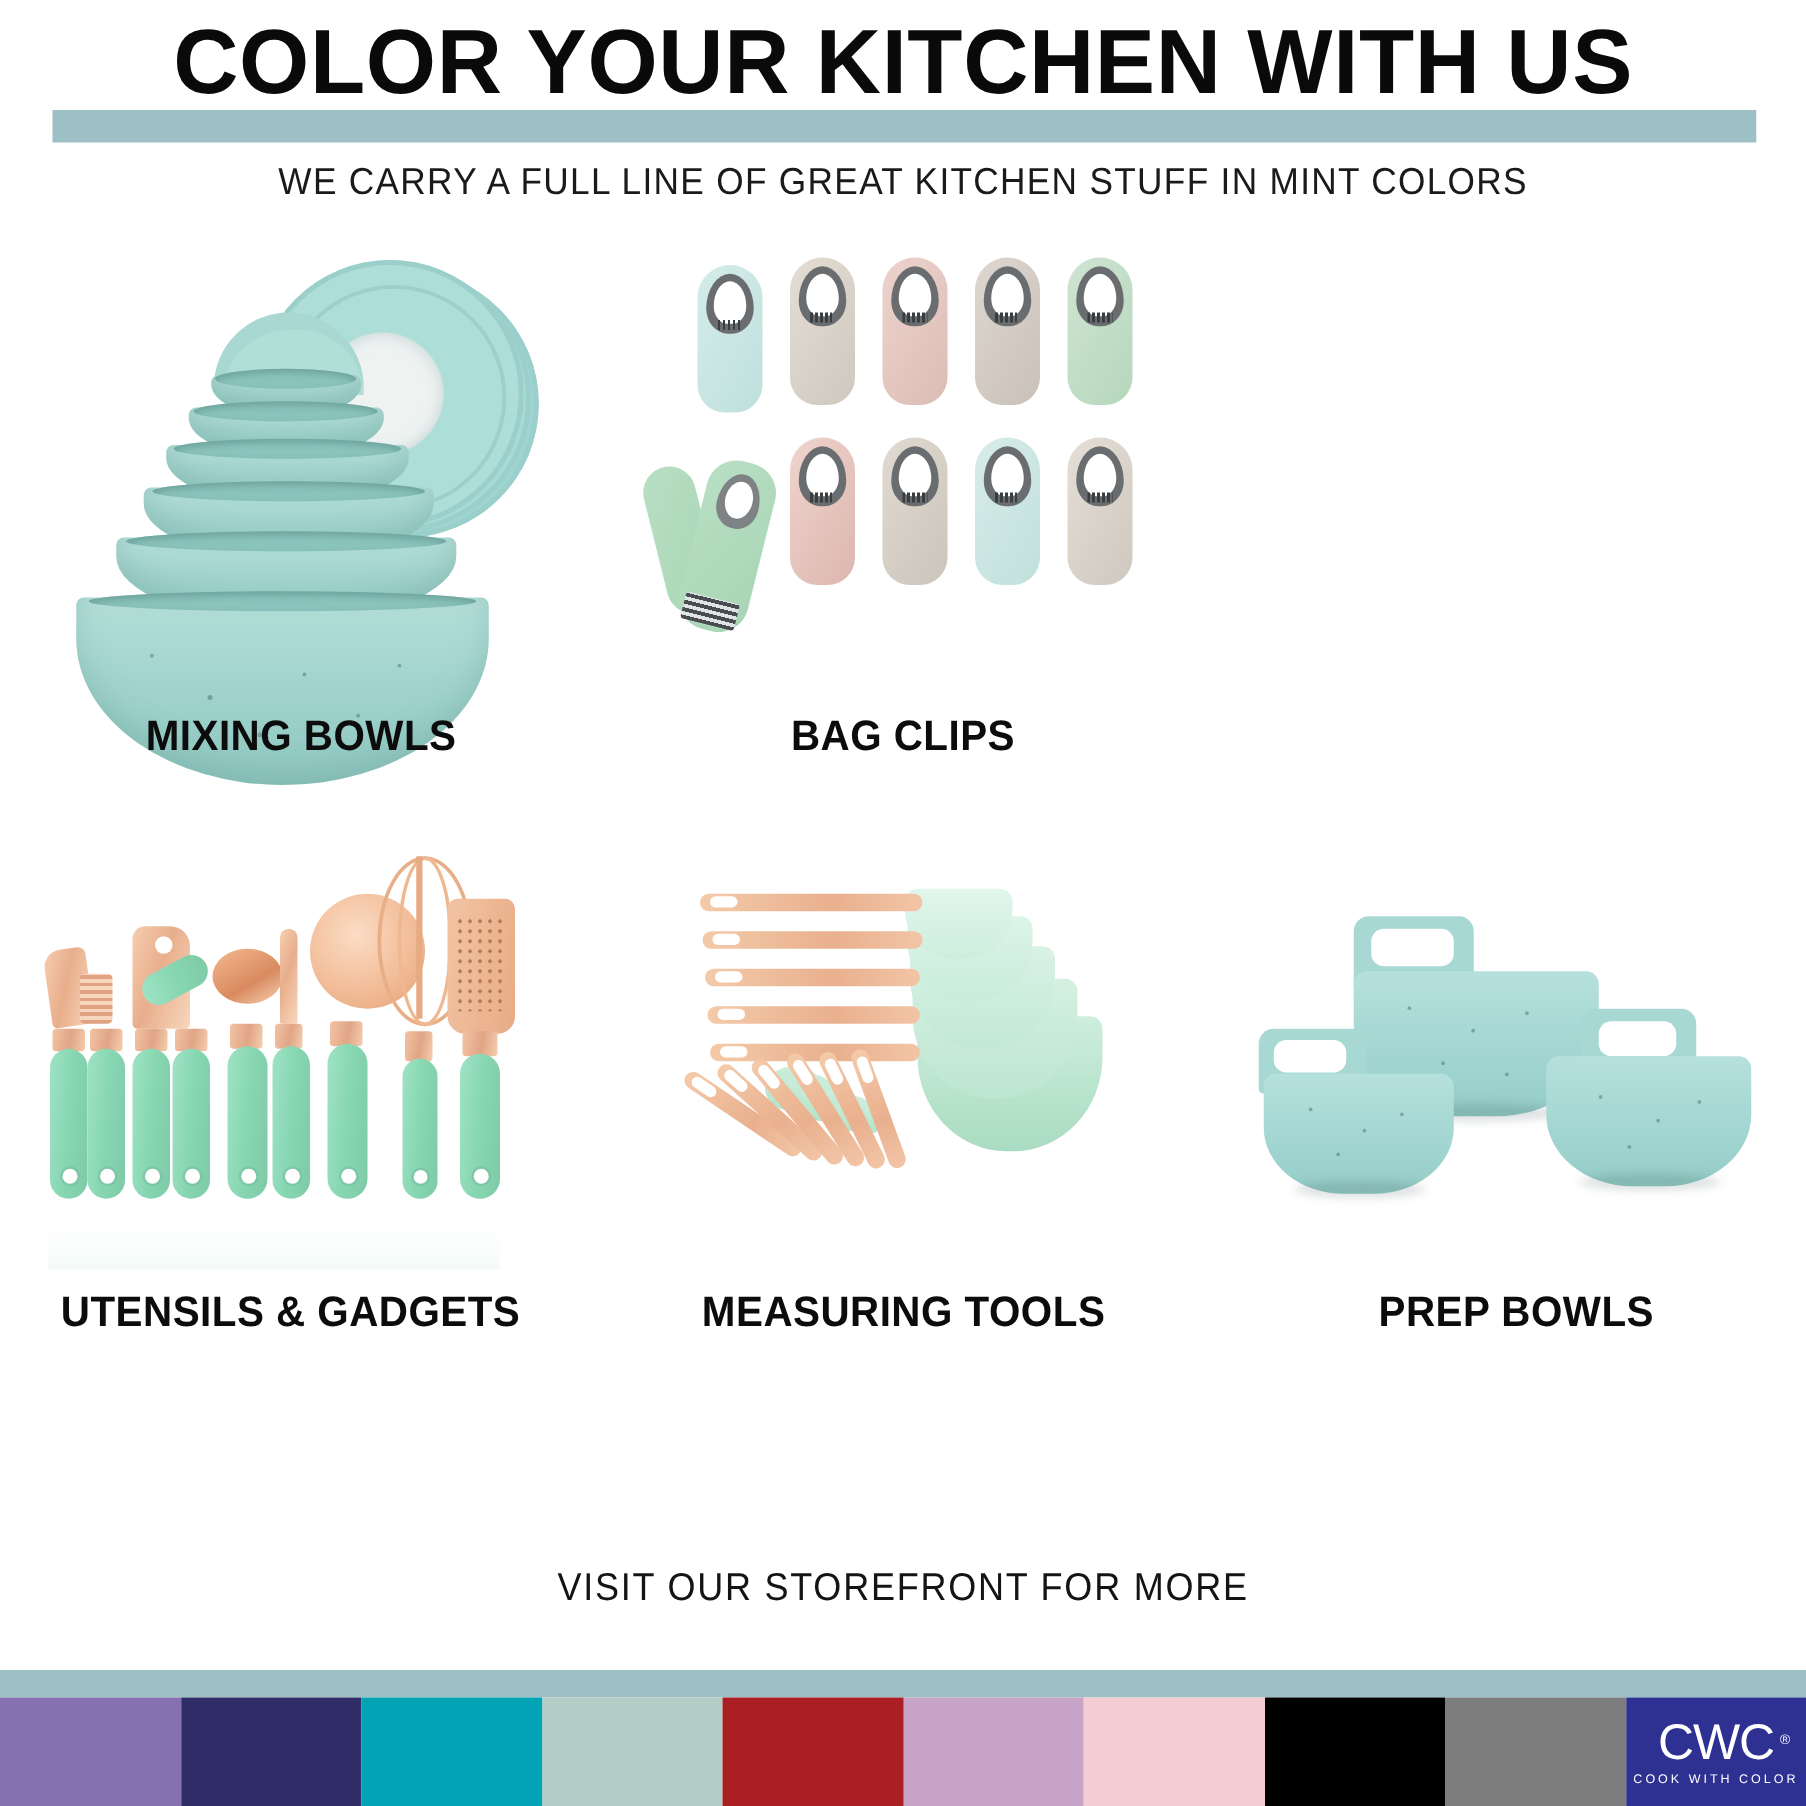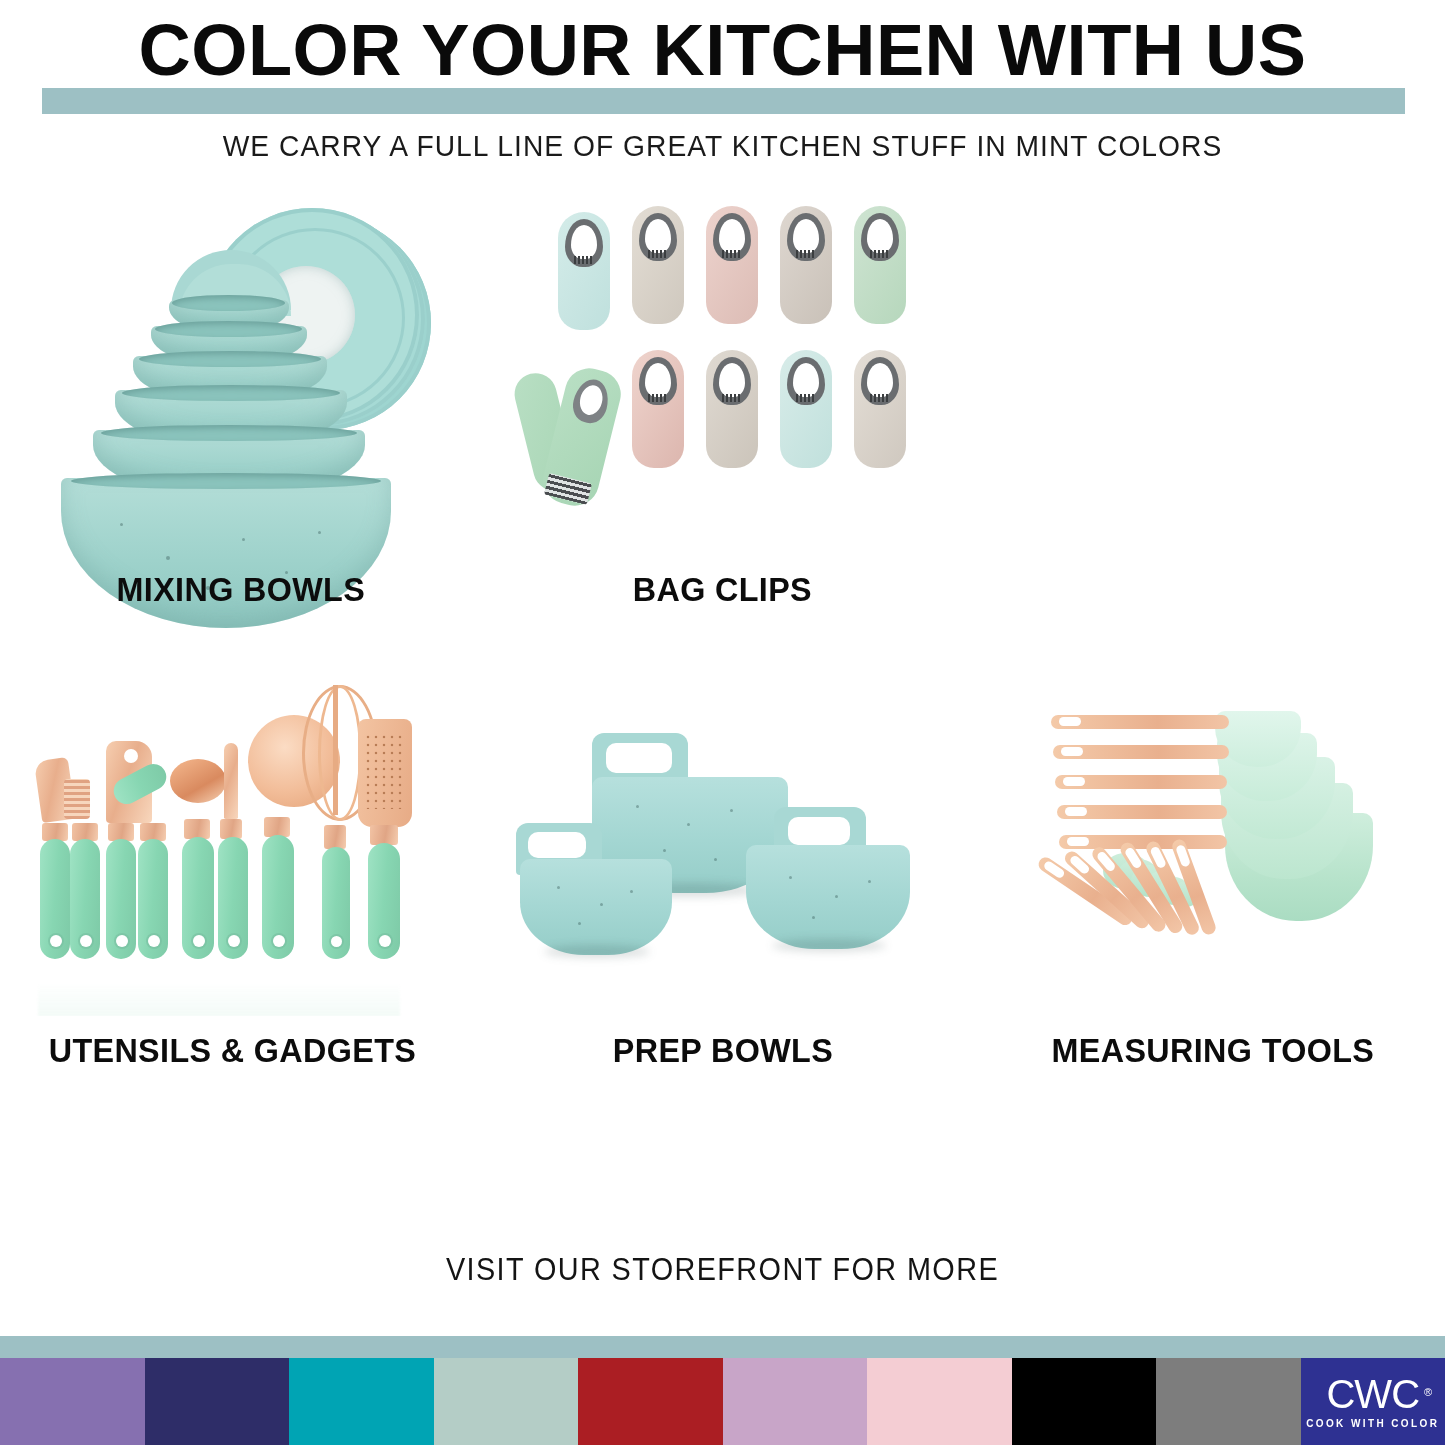--- a/index.html
+++ b/index.html
@@ -148,21 +148,21 @@
     top: -2px;
     right: -13px;
     font-size: 11px;
     letter-spacing: 0;
   }
   .logo-tag {
     color: #ffffff;
     font-size: 10px;
     letter-spacing: 2.4px;
     margin-top: 4px;
-    font-weight: 700;
+    font-weight: 400;
   }
   .lid {
     position: absolute;
     border-radius: 50%;
     background: #a9d8d4;
     box-shadow: inset 0 0 0 4px #9acfcb;
   }
   .lid-inner {
     position: absolute;
     border-radius: 50%;
@@ -502,20 +502,74 @@
         </div>
 
         <div class="reflection" style="left:26px; top:292px; width:362px; height:80px; background:linear-gradient(180deg, rgba(140,215,180,.55), transparent);"></div>
       </div>
       <div class="cell-label row-2-label">UTENSILS &amp; GADGETS</div>
     </div>
 
     <div class="cell">
       <div class="stage stage-2">
 
+        <div class="mcup" style="left:232px; top:146px; width:148px; height:108px;"></div>
+        <div class="mcup" style="left:228px; top:116px; width:132px; height:96px; background:linear-gradient(180deg,#d5f0e2 0%,#bce6cf 100%);"></div>
+        <div class="mcup" style="left:226px; top:90px;  width:116px; height:82px; background:linear-gradient(180deg,#d9f2e6 0%,#c2e9d4 100%);"></div>
+        <div class="mcup" style="left:224px; top:66px;  width:100px; height:68px; background:linear-gradient(180deg,#ddf4e9 0%,#c8ecd9 100%);"></div>
+        <div class="mcup" style="left:222px; top:44px;  width:86px;  height:56px; background:linear-gradient(180deg,#e1f6ec 0%,#cdeedd 100%);"></div>
+
+        <div class="mhandle" style="left:58px;  top:48px;  width:178px;">
+            <div class="mhandle-hole" style="left:8px; top:2px;"></div>
+          </div>
+        <div class="mhandle" style="left:60px;  top:78px;  width:176px;">
+            <div class="mhandle-hole" style="left:8px; top:2px;"></div>
+          </div>
+        <div class="mhandle" style="left:62px;  top:108px; width:172px;">
+            <div class="mhandle-hole" style="left:8px; top:2px;"></div>
+          </div>
+        <div class="mhandle" style="left:64px;  top:138px; width:170px;">
+            <div class="mhandle-hole" style="left:8px; top:2px;"></div>
+          </div>
+        <div class="mhandle" style="left:66px;  top:168px; width:168px;">
+            <div class="mhandle-hole" style="left:8px; top:2px;"></div>
+          </div>
+
+        <div class="mspoon" style="left:110px; top:186px; width:46px; height:36px;"></div>
+        <div class="mspoon" style="left:124px; top:192px; width:42px; height:34px;"></div>
+        <div class="mspoon" style="left:138px; top:198px; width:38px; height:32px;"></div>
+        <div class="mspoon" style="left:152px; top:204px; width:34px; height:30px;"></div>
+        <div class="mspoon" style="left:166px; top:210px; width:30px; height:28px;"></div>
+        <div class="mspoon" style="left:180px; top:214px; width:26px; height:26px;"></div>
+
+        <div class="mhandle" style="left:28px;  top:248px; width:110px; transform:rotate(34deg); transform-origin:right center;">
+            <div class="mhandle-hole" style="left:6px; top:2px;"></div>
+          </div>
+        <div class="mhandle" style="left:46px;  top:252px; width:108px; transform:rotate(42deg); transform-origin:right center;">
+            <div class="mhandle-hole" style="left:6px; top:2px;"></div>
+          </div>
+        <div class="mhandle" style="left:64px;  top:256px; width:106px; transform:rotate(50deg); transform-origin:right center;">
+            <div class="mhandle-hole" style="left:6px; top:2px;"></div>
+          </div>
+        <div class="mhandle" style="left:82px;  top:258px; width:104px; transform:rotate(58deg); transform-origin:right center;">
+            <div class="mhandle-hole" style="left:6px; top:2px;"></div>
+          </div>
+        <div class="mhandle" style="left:100px; top:260px; width:102px; transform:rotate(64deg); transform-origin:right center;">
+            <div class="mhandle-hole" style="left:6px; top:2px;"></div>
+          </div>
+        <div class="mhandle" style="left:118px; top:260px; width:100px; transform:rotate(70deg); transform-origin:right center;">
+            <div class="mhandle-hole" style="left:6px; top:2px;"></div>
+          </div>
+      </div>
+      <div class="cell-label row-2-label">MEASURING TOOLS</div>
+    </div>
+
+    <div class="cell">
+      <div class="stage stage-2">
+
         <div class="pbowl-handle" style="left:90px; top:66px; width:96px; height:60px;"></div>
         <div class="pbowl-handle-hole" style="left:104px; top:76px; width:66px; height:30px;"></div>
         <div class="pbowl" style="left:90px; top:110px; width:196px; height:116px;">
           <div class="speck" style="left:22%; top:24%; width:3px; height:3px;"></div>
           <div class="speck" style="left:48%; top:40%; width:3px; height:3px;"></div>
           <div class="speck" style="left:70%; top:28%; width:3px; height:3px;"></div>
           <div class="speck" style="left:36%; top:62%; width:3px; height:3px;"></div>
           <div class="speck" style="left:62%; top:70%; width:3px; height:3px;"></div>
         </div>
         <div class="shadow-ellipse" style="left:122px; top:216px; width:134px; height:14px;"></div>
@@ -534,74 +588,20 @@
         <div class="pbowl-handle-hole" style="left:26px; top:165px; width:58px; height:26px;"></div>
         <div class="pbowl" style="left:18px; top:192px; width:152px; height:96px;">
           <div class="speck" style="left:24%; top:28%; width:3px; height:3px;"></div>
           <div class="speck" style="left:52%; top:46%; width:3px; height:3px;"></div>
           <div class="speck" style="left:72%; top:32%; width:3px; height:3px;"></div>
           <div class="speck" style="left:38%; top:66%; width:3px; height:3px;"></div>
         </div>
         <div class="shadow-ellipse" style="left:42px; top:278px; width:106px; height:13px;"></div>
       </div>
       <div class="cell-label row-2-label">PREP BOWLS</div>
-    </div>
-
-    <div class="cell">
-      <div class="stage stage-2">
-
-        <div class="mcup" style="left:232px; top:146px; width:148px; height:108px;"></div>
-        <div class="mcup" style="left:228px; top:116px; width:132px; height:96px; background:linear-gradient(180deg,#d5f0e2 0%,#bce6cf 100%);"></div>
-        <div class="mcup" style="left:226px; top:90px;  width:116px; height:82px; background:linear-gradient(180deg,#d9f2e6 0%,#c2e9d4 100%);"></div>
-        <div class="mcup" style="left:224px; top:66px;  width:100px; height:68px; background:linear-gradient(180deg,#ddf4e9 0%,#c8ecd9 100%);"></div>
-        <div class="mcup" style="left:222px; top:44px;  width:86px;  height:56px; background:linear-gradient(180deg,#e1f6ec 0%,#cdeedd 100%);"></div>
-
-        <div class="mhandle" style="left:58px;  top:48px;  width:178px;">
-            <div class="mhandle-hole" style="left:8px; top:2px;"></div>
-          </div>
-        <div class="mhandle" style="left:60px;  top:78px;  width:176px;">
-            <div class="mhandle-hole" style="left:8px; top:2px;"></div>
-          </div>
-        <div class="mhandle" style="left:62px;  top:108px; width:172px;">
-            <div class="mhandle-hole" style="left:8px; top:2px;"></div>
-          </div>
-        <div class="mhandle" style="left:64px;  top:138px; width:170px;">
-            <div class="mhandle-hole" style="left:8px; top:2px;"></div>
-          </div>
-        <div class="mhandle" style="left:66px;  top:168px; width:168px;">
-            <div class="mhandle-hole" style="left:8px; top:2px;"></div>
-          </div>
-
-        <div class="mspoon" style="left:110px; top:186px; width:46px; height:36px;"></div>
-        <div class="mspoon" style="left:124px; top:192px; width:42px; height:34px;"></div>
-        <div class="mspoon" style="left:138px; top:198px; width:38px; height:32px;"></div>
-        <div class="mspoon" style="left:152px; top:204px; width:34px; height:30px;"></div>
-        <div class="mspoon" style="left:166px; top:210px; width:30px; height:28px;"></div>
-        <div class="mspoon" style="left:180px; top:214px; width:26px; height:26px;"></div>
-
-        <div class="mhandle" style="left:28px;  top:248px; width:110px; transform:rotate(34deg); transform-origin:right center;">
-            <div class="mhandle-hole" style="left:6px; top:2px;"></div>
-          </div>
-        <div class="mhandle" style="left:46px;  top:252px; width:108px; transform:rotate(42deg); transform-origin:right center;">
-            <div class="mhandle-hole" style="left:6px; top:2px;"></div>
-          </div>
-        <div class="mhandle" style="left:64px;  top:256px; width:106px; transform:rotate(50deg); transform-origin:right center;">
-            <div class="mhandle-hole" style="left:6px; top:2px;"></div>
-          </div>
-        <div class="mhandle" style="left:82px;  top:258px; width:104px; transform:rotate(58deg); transform-origin:right center;">
-            <div class="mhandle-hole" style="left:6px; top:2px;"></div>
-          </div>
-        <div class="mhandle" style="left:100px; top:260px; width:102px; transform:rotate(64deg); transform-origin:right center;">
-            <div class="mhandle-hole" style="left:6px; top:2px;"></div>
-          </div>
-        <div class="mhandle" style="left:118px; top:260px; width:100px; transform:rotate(70deg); transform-origin:right center;">
-            <div class="mhandle-hole" style="left:6px; top:2px;"></div>
-          </div>
-      </div>
-      <div class="cell-label row-2-label">MEASURING TOOLS</div>
     </div>
   </div>
 </div>
 
 <div class="footer-text">VISIT OUR STOREFRONT FOR MORE</div>
 
 <div class="sage-band"></div>
 
 <div class="swatches">
   <div class="swatch" style="background:#8670b0;"></div>

